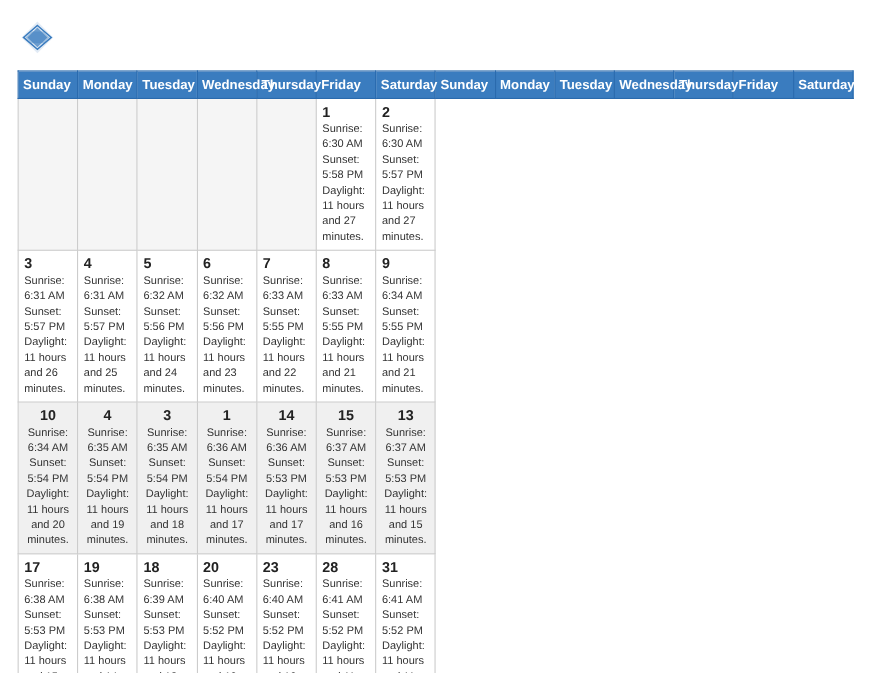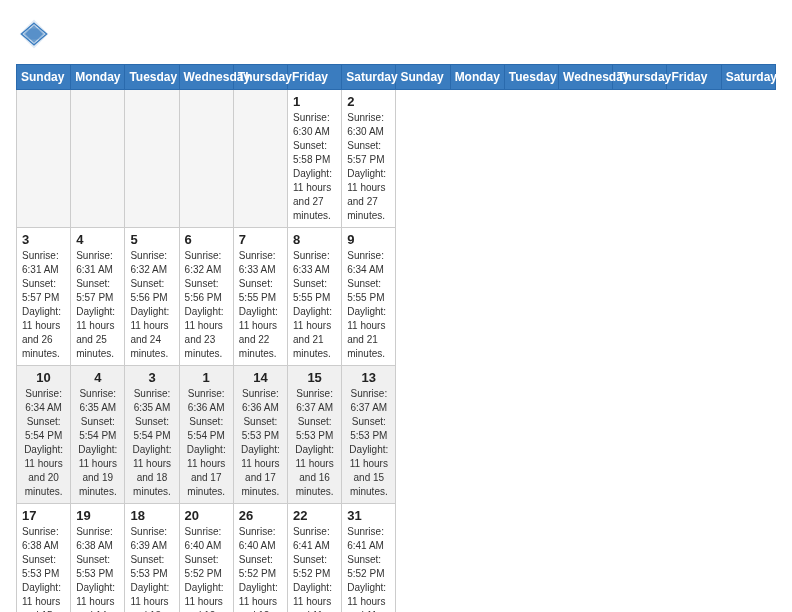--- a/index.html
+++ b/index.html
@@ -275,28 +275,28 @@
 and 13 minutes.</div>
         </td>
         <td>
           <span class="day-num">20</span>
           <div class="day-info" style="white-space: pre-line;">Sunrise: 6:40 AM
 Sunset: 5:52 PM
 Daylight: 11 hours
 and 12 minutes.</div>
         </td>
         <td>
-          <span class="day-num">26</span>
+          <span class="day-num">23</span>
           <div class="day-info" style="white-space: pre-line;">Sunrise: 6:40 AM
 Sunset: 5:52 PM
 Daylight: 11 hours
 and 12 minutes.</div>
         </td>
         <td>
-          <span class="day-num">22</span>
+          <span class="day-num">28</span>
           <div class="day-info" style="white-space: pre-line;">Sunrise: 6:41 AM
 Sunset: 5:52 PM
 Daylight: 11 hours
 and 11 minutes.</div>
         </td>
         <td>
           <span class="day-num">31</span>
           <div class="day-info" style="white-space: pre-line;">Sunrise: 6:41 AM
 Sunset: 5:52 PM
 Daylight: 11 hours

